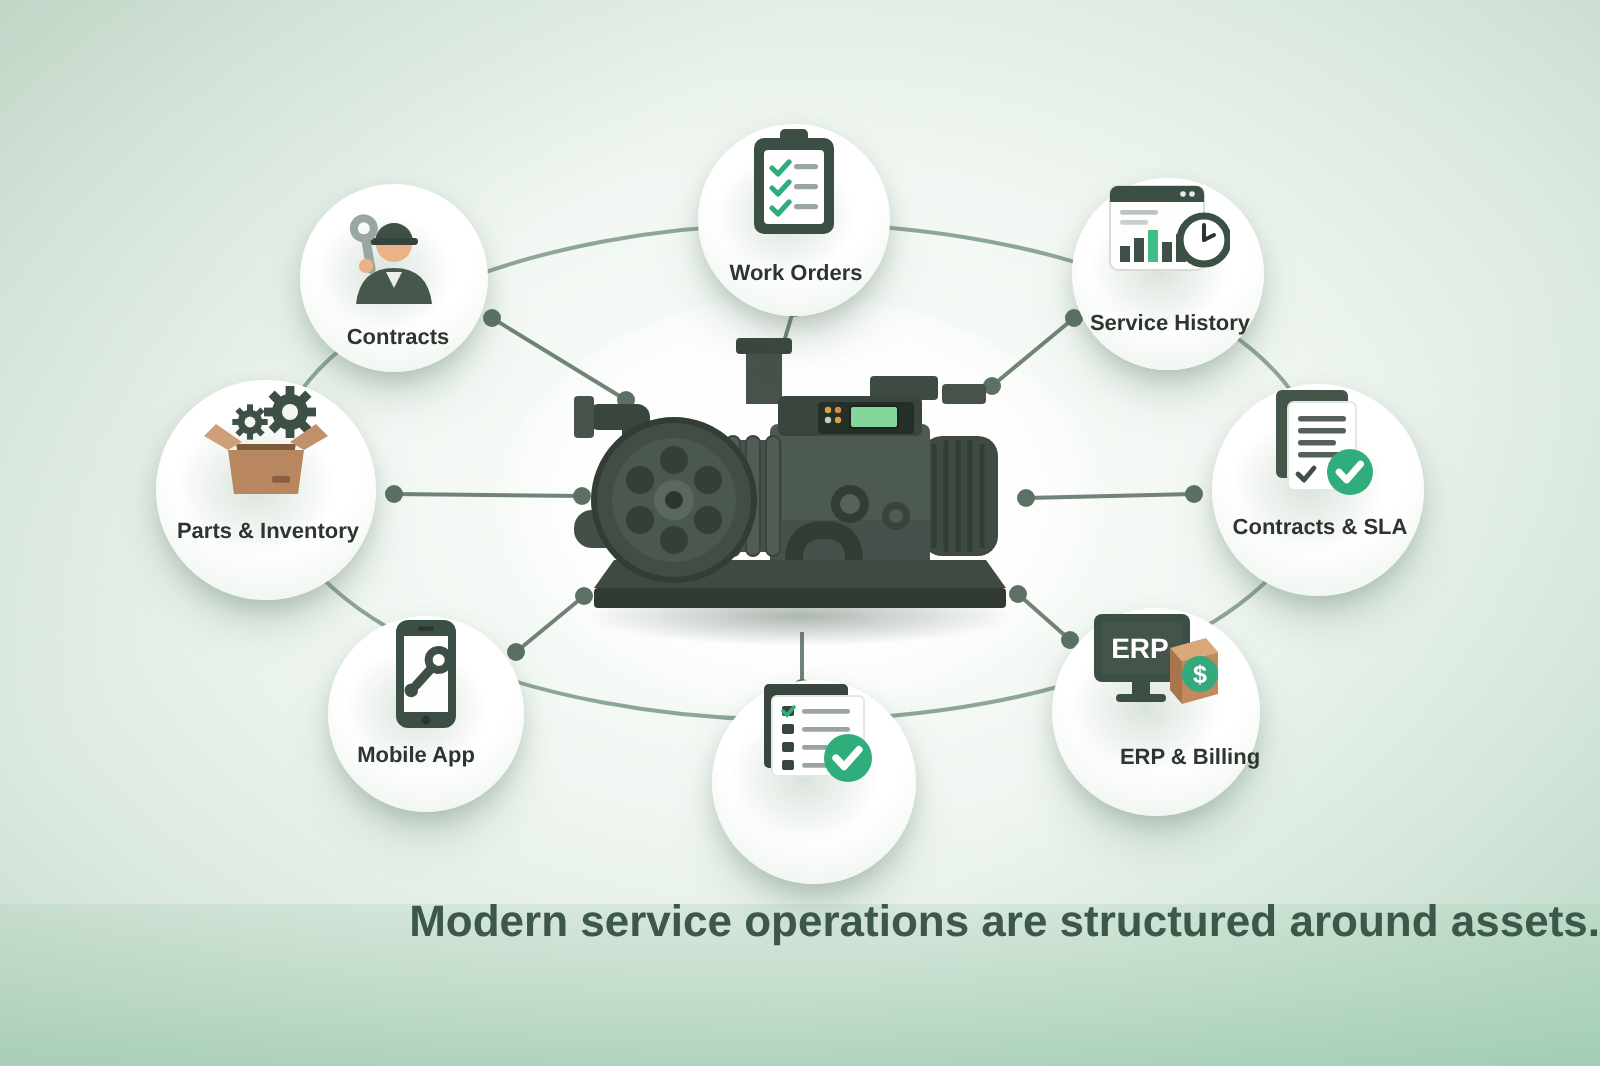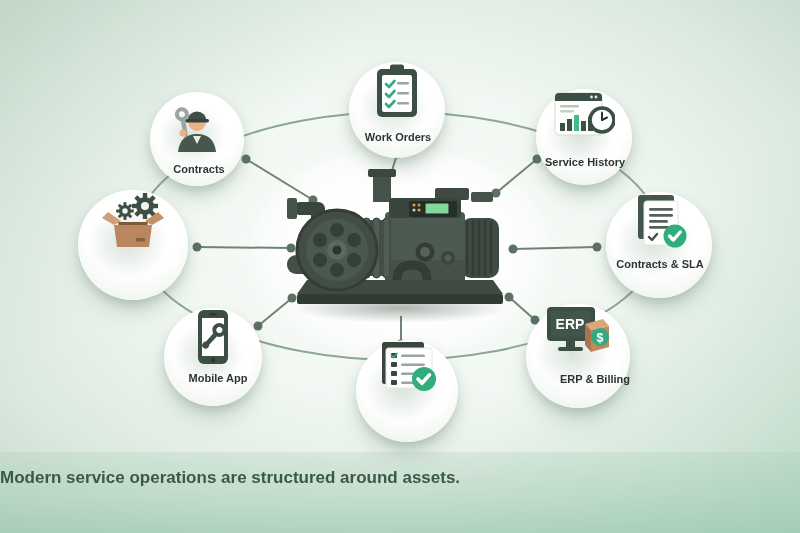--- a/index.html
+++ b/index.html
@@ -15,22 +15,22 @@
   }
   .bottom-band{
     position:absolute; left:0; top:452px; width:800px; height:81px;
     background:linear-gradient(180deg, rgba(176,209,188,.30) 0%, rgba(163,204,179,.48) 55%, rgba(150,198,170,.62) 100%);
   }
   .title{
     position:absolute; top:27px; left:0; width:800px; text-align:center;
     font-size:25px; font-weight:bold; color:#33493d; letter-spacing:.3px; z-index:9;
   }
   .caption{
-    position:absolute; top:468px; left:0; width:800px; text-align:left;
-    font-size:17px; font-weight:bold; color:#3c5849; z-index:9;
+    position:absolute; top:448px; left:0; width:800px; text-align:right;
+    font-size:22px; font-weight:bold; color:#3c5849; z-index:9;
   }
   .platform{
     position:absolute; left:248px; top:148px; width:304px; height:212px; border-radius:50%;
     background:radial-gradient(ellipse at 50% 48%, rgba(255,255,255,.96) 38%, rgba(255,255,255,.55) 62%, rgba(255,255,255,0) 74%);
     z-index:1;
   }
   .wires{ position:absolute; left:0; top:0; z-index:2; }
   .machine{ position:absolute; left:285px; top:162px; z-index:3; }
   .node{
     position:absolute; border-radius:50%; z-index:4;
@@ -53,21 +53,21 @@
   .n-parts{ left:78px;  top:190px; width:110px; height:110px; }
   .nlabel{
     position:absolute; transform:translateX(-50%); white-space:nowrap; z-index:8;
     font-size:11px; font-weight:bold; color:#2c362f;
   }
   .l-technician{ left:199px; top:163px; }
   .l-workorders{ left:398px; top:131px; }
   .l-servicehistory{ left:585px; top:156px; }
   .l-contracts{ left:660px; top:258px; }
   .l-erp{ left:579px; top:373px;padding-left:32px; }
-  .l-mobile{ left:218px; top:372px; }
+  .l-mobile{ left:208px; top:372px; }
   .l-parts{ left:134px; top:260px; }
 </style>
 </head>
 <body>
 
 <div class="canvas">
 
   <div class="bottom-band"></div>
 
 
@@ -344,15 +344,16 @@
       </g>
     </svg>
   </div>
 
   <div class="nlabel l-technician">Contracts</div>
   <div class="nlabel l-workorders">Work Orders</div>
   <div class="nlabel l-servicehistory">Service History</div>
   <div class="nlabel l-contracts">Contracts &amp; SLA</div>
   <div class="nlabel l-erp">ERP &amp; Billing</div>
   <div class="nlabel l-mobile">Mobile App</div>
+  <div class="nlabel l-parts">Parts &amp; Inventory</div>
 
   <div class="caption">Modern service operations are structured around assets.</div>
 </div>
 
 </body></html>

